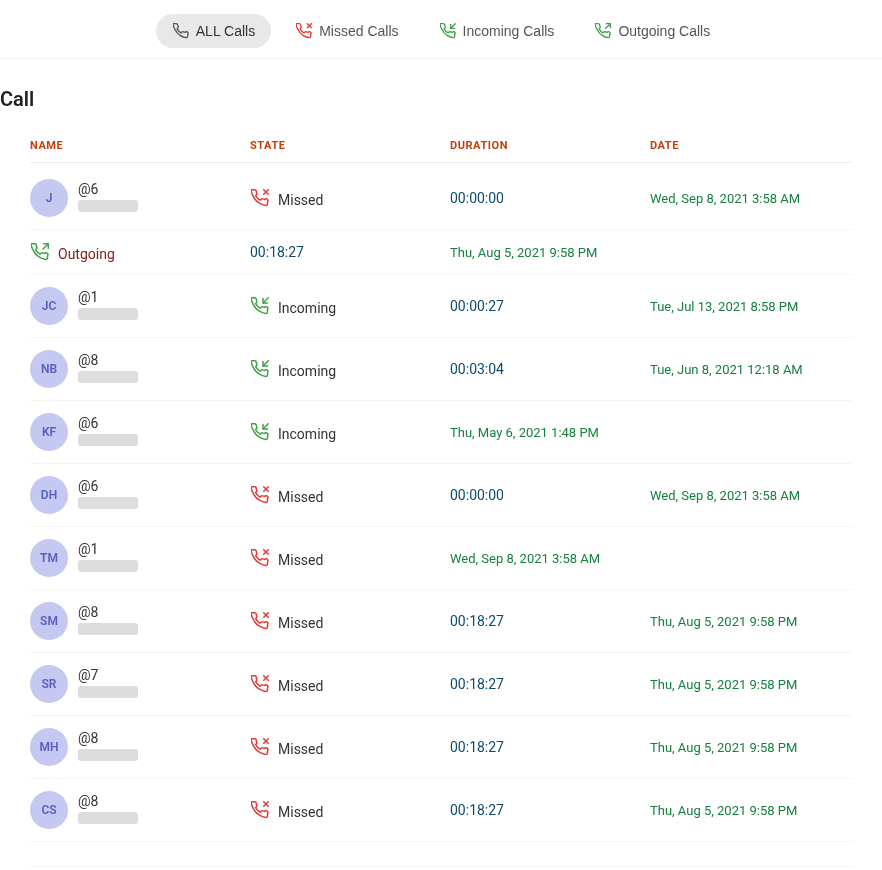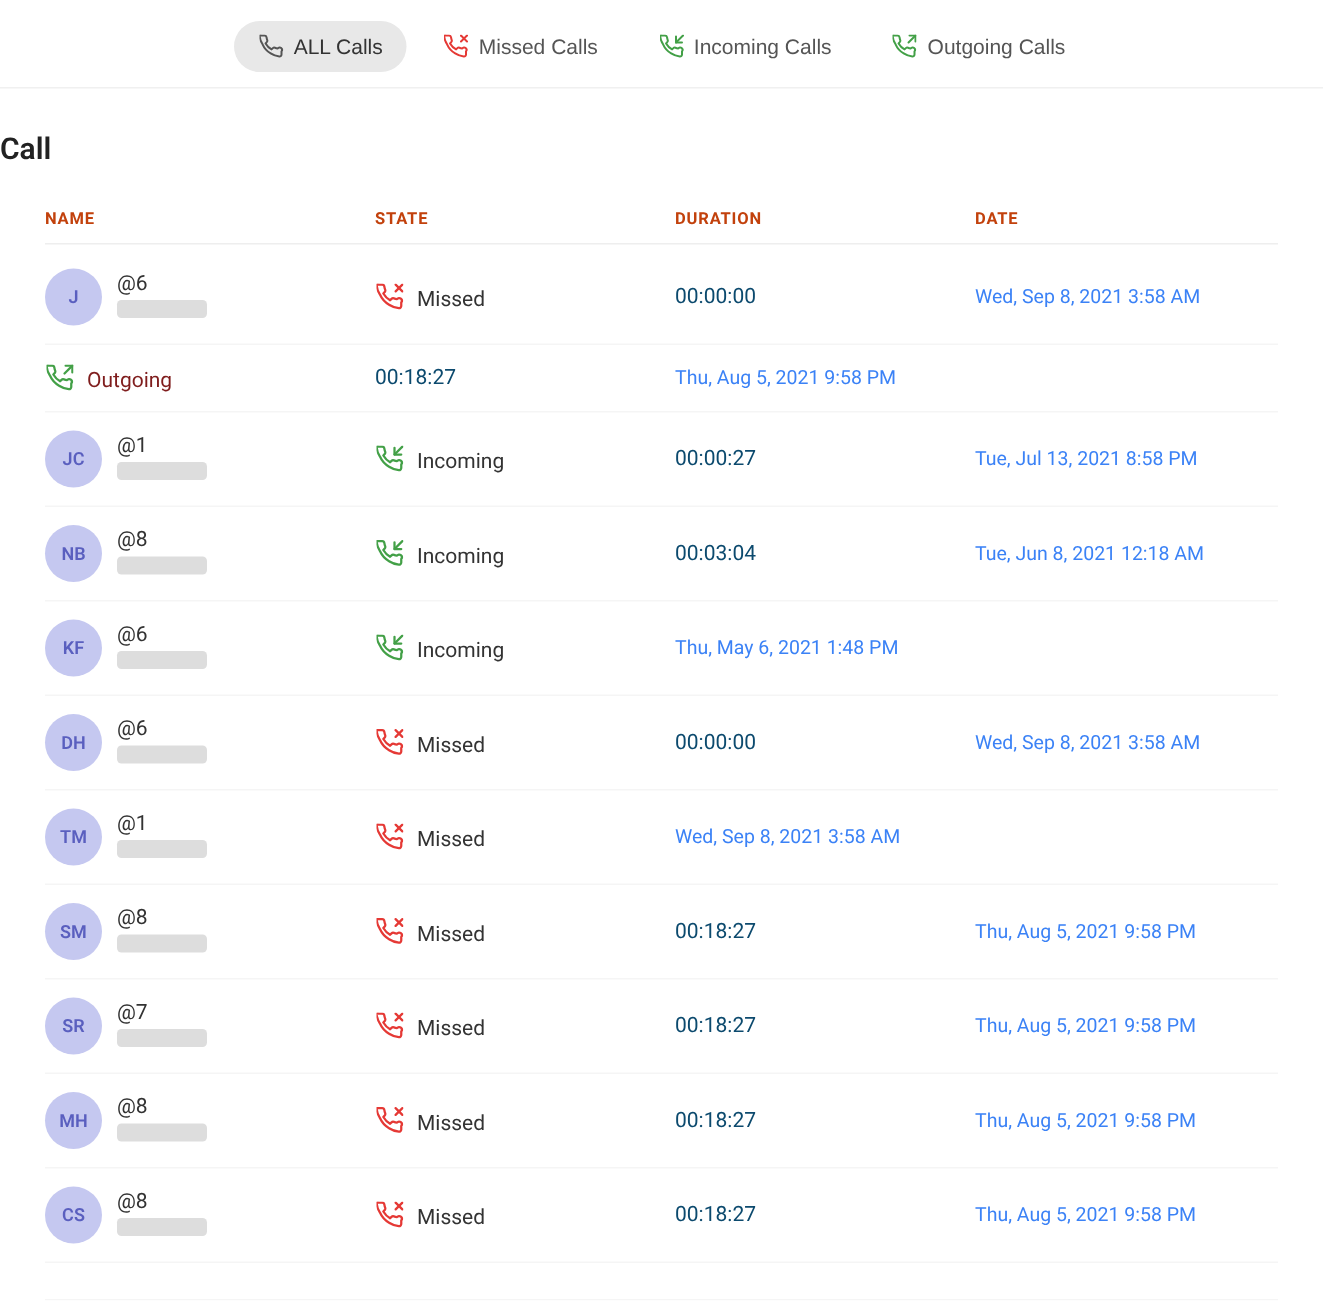--- a/index.html
+++ b/index.html
@@ -133,21 +133,21 @@
     }
 
     .duration-cell {
       font-size: 14px;
       color: #0c4a6e;
       font-variant-numeric: tabular-nums;
     }
 
     .date-cell {
       font-size: 13px;
-      color: #3b82f6;
+      color: #15803d;
     }
   </style>
 </head>
 <body>
 
 <div class="top-nav">
 
   <button class="nav-tab active">
     <span class="tab-icon">
       <svg width="16" height="16" viewBox="0 0 24 24" fill="none" stroke="#555" stroke-width="2" stroke-linecap="round" stroke-linejoin="round">

